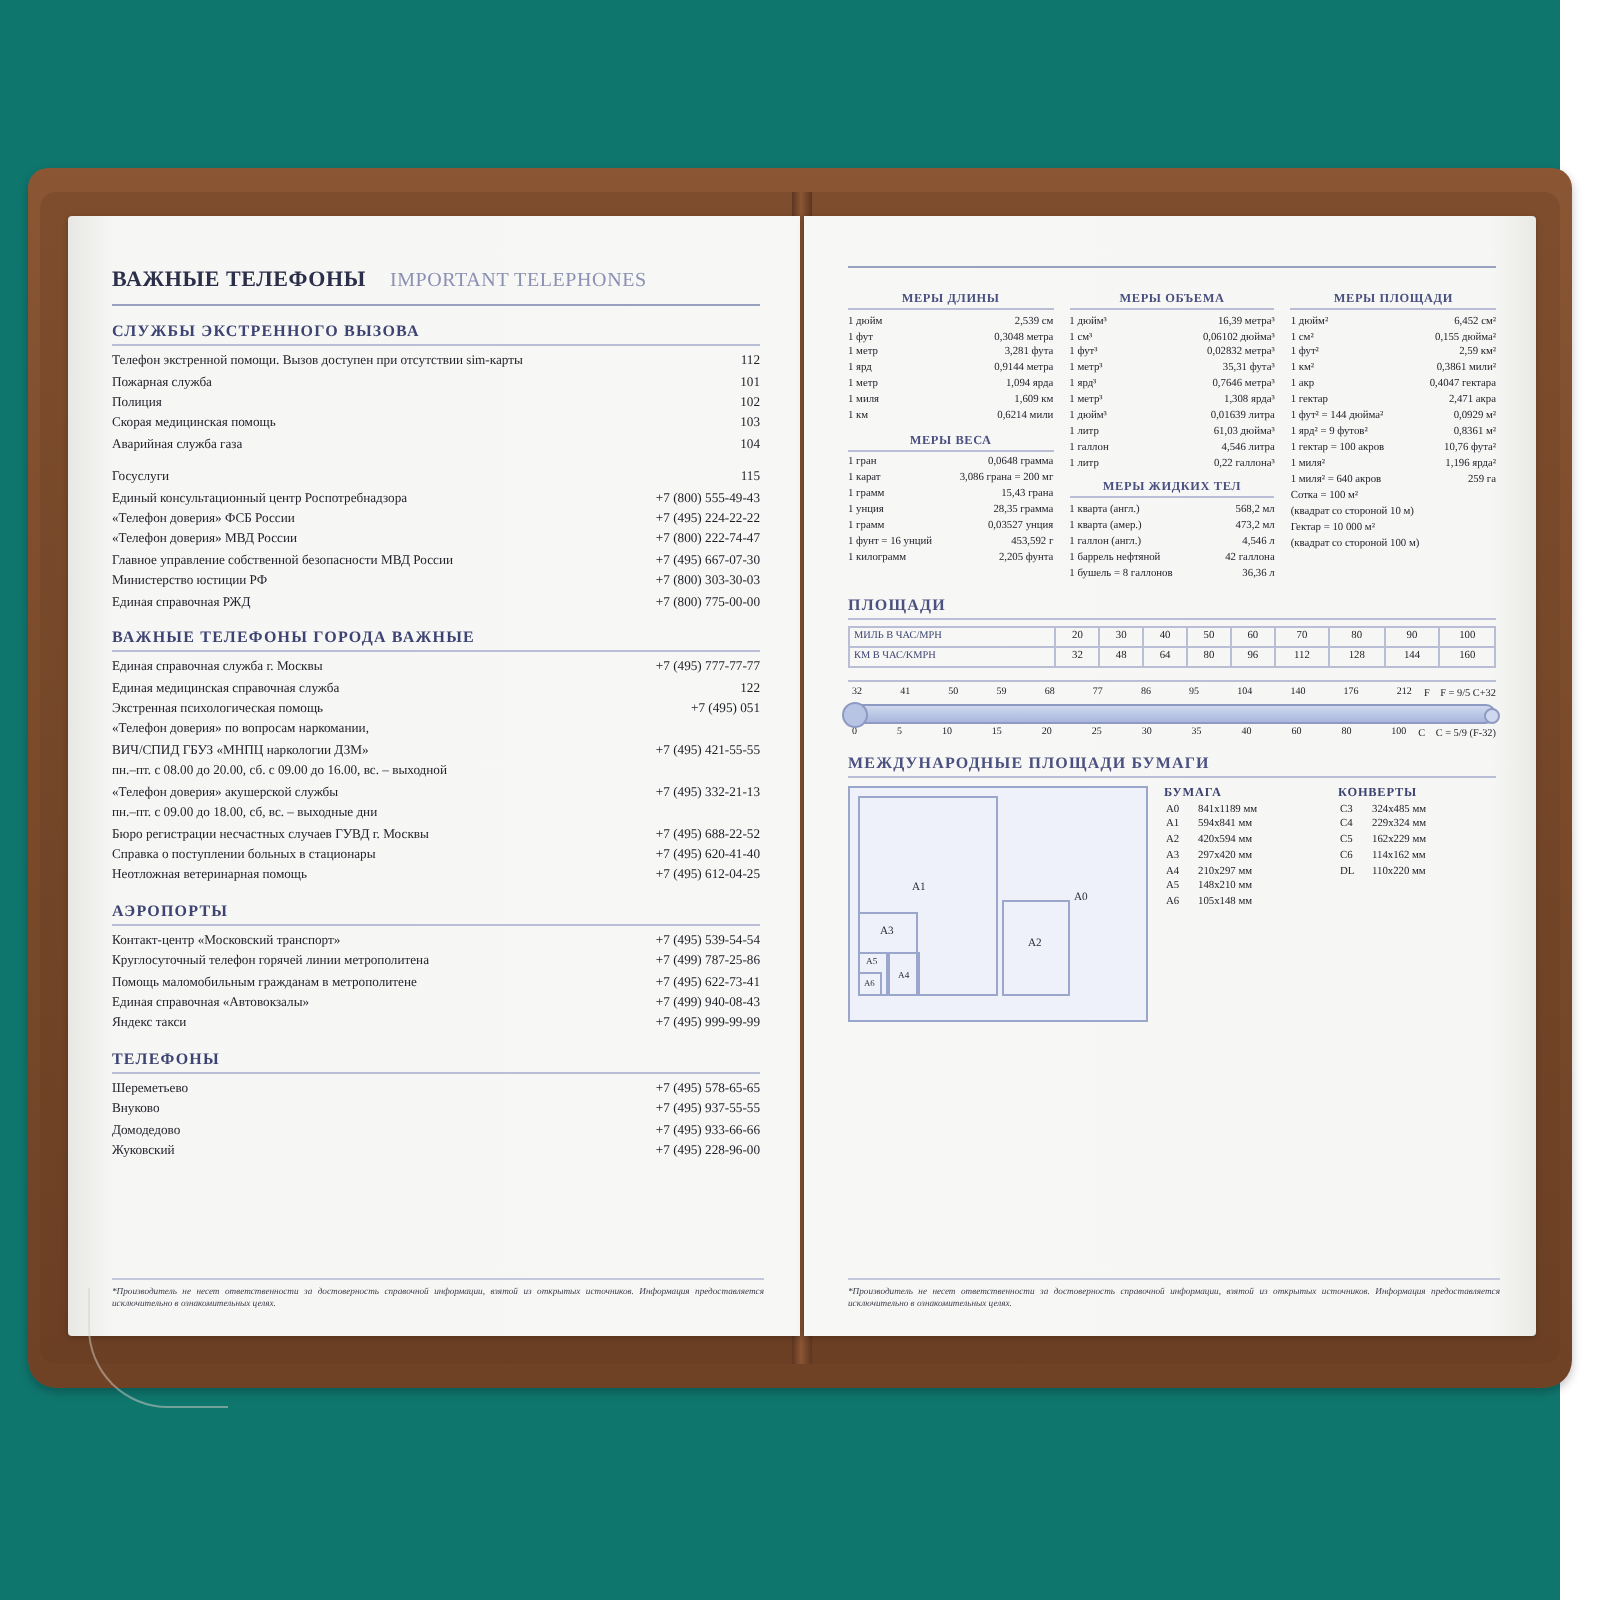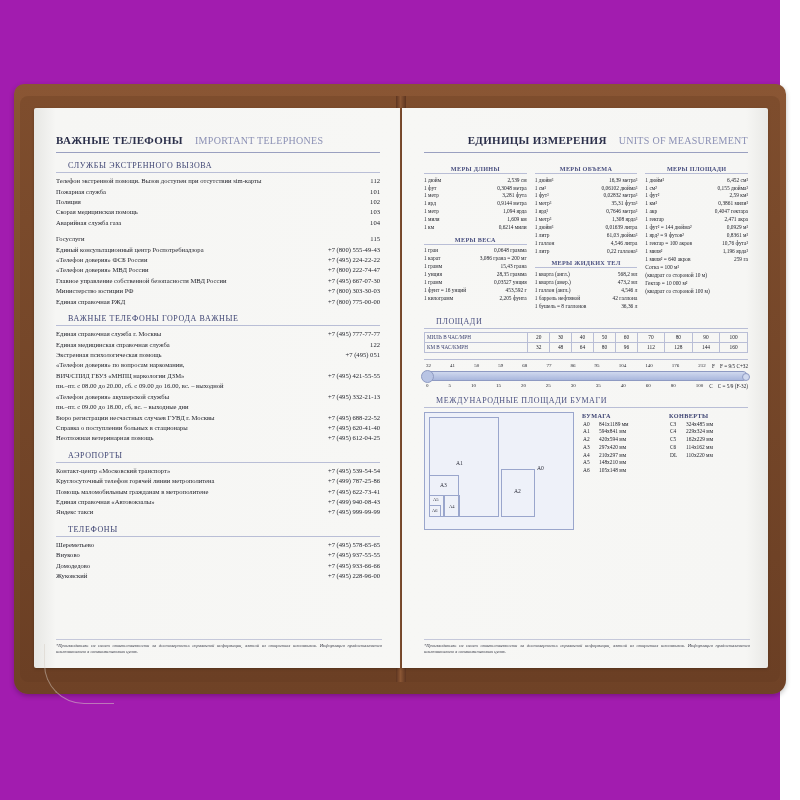--- a/index.html
+++ b/index.html
@@ -3,21 +3,21 @@
 <meta charset="utf-8">
 <style>
   * { box-sizing: border-box; }
   html, body { margin:0; padding:0; }
   body {
     width:800px; height:800px;
     background:#ffffff;
     font-family:"Liberation Serif", serif;
     overflow:hidden;
   }
-  #root { position:relative; width:780px; height:800px; background:#a21caf; }
+  #root { position:relative; width:780px; height:800px; background:#0f766e; }
 
   
   .cover {
     position:absolute; left:14px; top:84px; width:772px; height:610px;
     background:linear-gradient(180deg,#8a5634 0%, #7d4c2c 40%, #6f4226 100%);
     border-radius:10px 10px 14px 14px;
     box-shadow:0 2px 5px rgba(0,0,0,0.25);
   }
   .cover-inner {
     position:absolute; left:20px; top:96px; width:760px; height:586px;
@@ -42,22 +42,22 @@
   .sheet { position:absolute; inset:0; padding:22px 20px 16px 22px; }
 
   
   .hdr { text-align:left; margin:0 0 4px 0; }
   .hdr .t1 { font-size:11px; font-weight:bold; color:#2b2f4a; letter-spacing:.3px; }
   .hdr .t2 { font-size:10px; color:#8b90b4; letter-spacing:.3px; }
   .hdr.center { text-align:right; }
   .rule { height:1px; background:#9aa0c0; margin:3px 0 8px 0; }
 
   .sec-title {
-    font-size:8px; color:#4a5080; letter-spacing:.6px; font-weight:normal;
-    margin:7px 0 2px 12px;
+    font-size:8px; color:#4a5080; letter-spacing:.6px; font-weight:bold;
+    margin:7px 0 2px 0;
   }
   .sec-title.ru { color:#3d4372; }
   .sec-rule { height:1px; background:#b9bed6; margin-bottom:3px; }
 
   table.rows { width:100%; border-collapse:collapse; }
   table.rows td { font-size:6.6px; color:#23242c; padding:1.1px 0; vertical-align:bottom; line-height:1.25; }
   table.rows td.val { text-align:right; white-space:nowrap; padding-left:6px; color:#1d1f27; }
   table.rows tr.gap td { height:6px; padding:0; }
 
   .note {
@@ -297,25 +297,20 @@
             </tr>
       </tbody>
         </table>
 
       <div class="note">*Производитель не несет ответственности за достоверность справочной информации, взятой из открытых источников. Информация предоставляется исключительно в ознакомительных целях.</div>
     </div>
   </div>
 
   <div class="page right">
     <div class="sheet">
-      <div class="hdr center">
-        <span class="t1">ЕДИНИЦЫ ИЗМЕРЕНИЯ</span>
-        &nbsp;
-        <span class="t2">UNITS OF MEASUREMENT</span>
-      </div>
       <div class="rule"></div>
 
       <div class="cols3">
 
         <div class="col">
           <div class="mini-title">МЕРЫ ДЛИНЫ</div>
           <div class="mini-rule"></div>
           <table class="mini">
             <tbody>
                 <tr>

